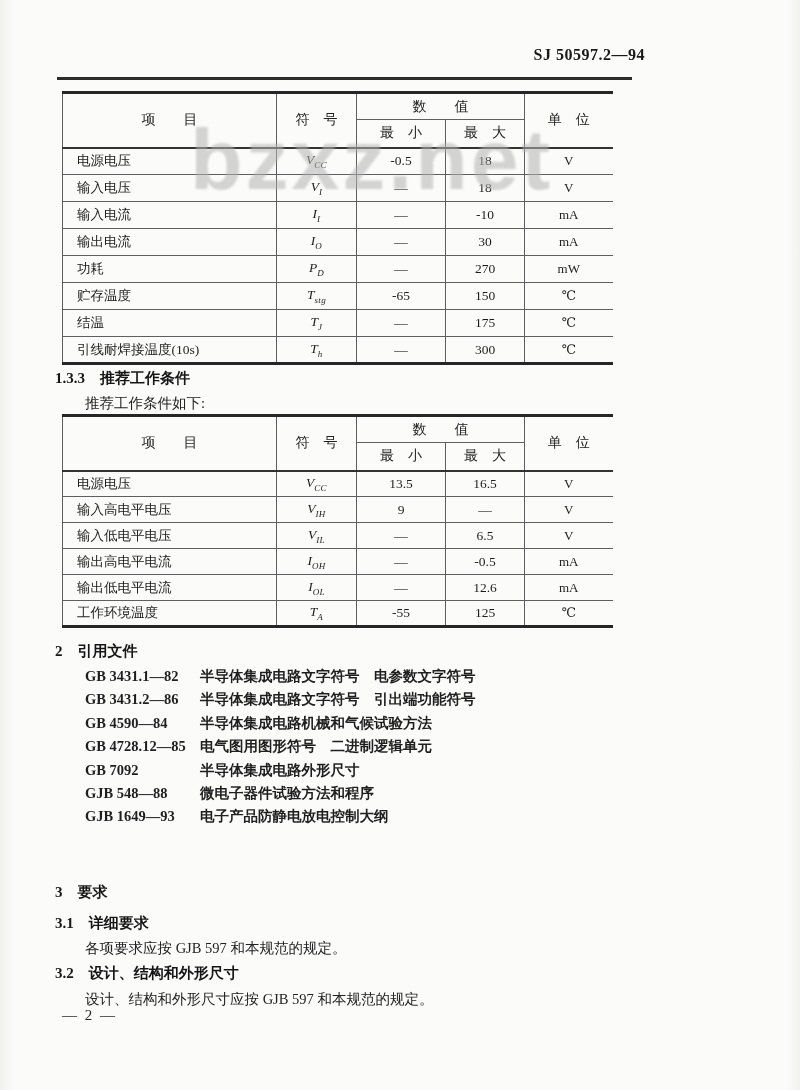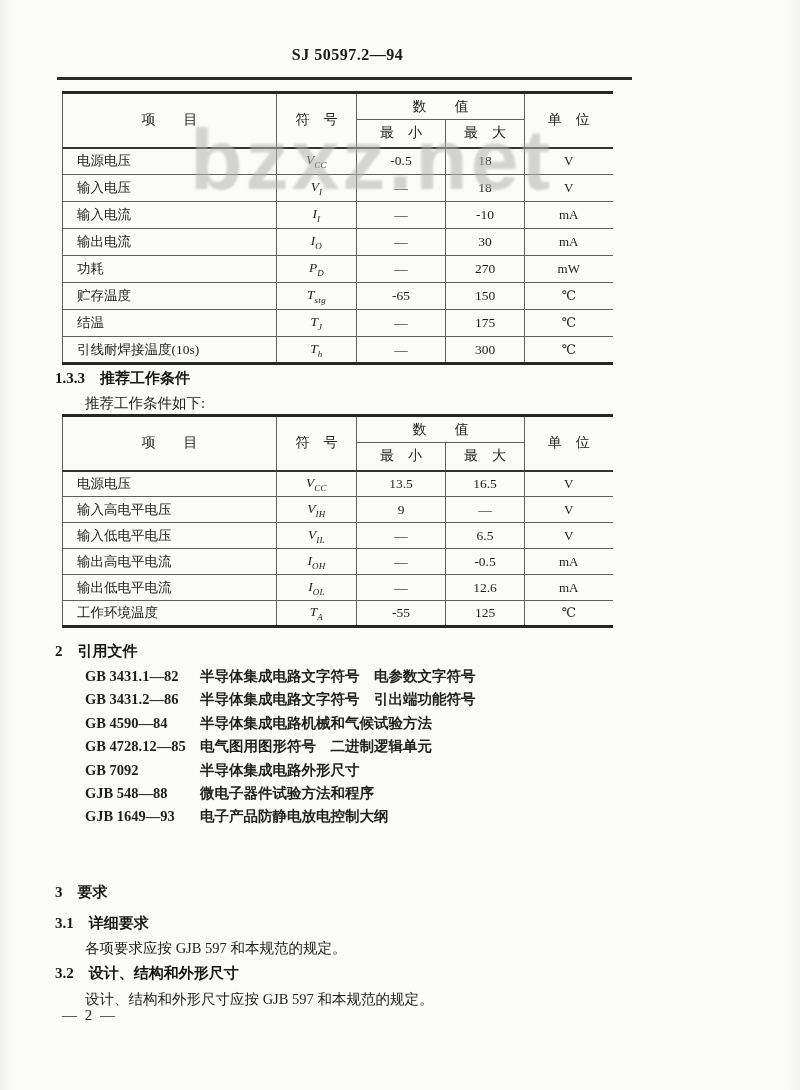--- a/index.html
+++ b/index.html
@@ -10,22 +10,22 @@
     color:#1f1f1f;
     position:relative;
     overflow:hidden;
   }
   .page {
     position:absolute; inset:0;
     background:linear-gradient(90deg,#f1f1ee 0,#fbfbf9 14px,#fbfbf9 786px,#f2f2ef 100%);
   }
   
   .doc-title{
-    position:absolute; top:46px; left:60px; width:575px;
-    text-align:center; font-size:16px; font-weight:bold; letter-spacing:.5px; color:#191919;
+    position:absolute; top:46px; left:70px; width:575px;
+    text-align:right; font-size:16px; font-weight:bold; letter-spacing:.5px; color:#191919;
   }
   .title-rule{
     position:absolute; top:77px; left:57px; width:575px; height:3px;
     background:#2c2c2c; box-shadow:0 -4px 0 -2px #8a8a8a;
   }
   
   .tbl-wrap{ position:absolute; left:62px; }
   #table1-wrap{ top:91px; }
   #table2-wrap{ top:414px; }
   table.tbl{

